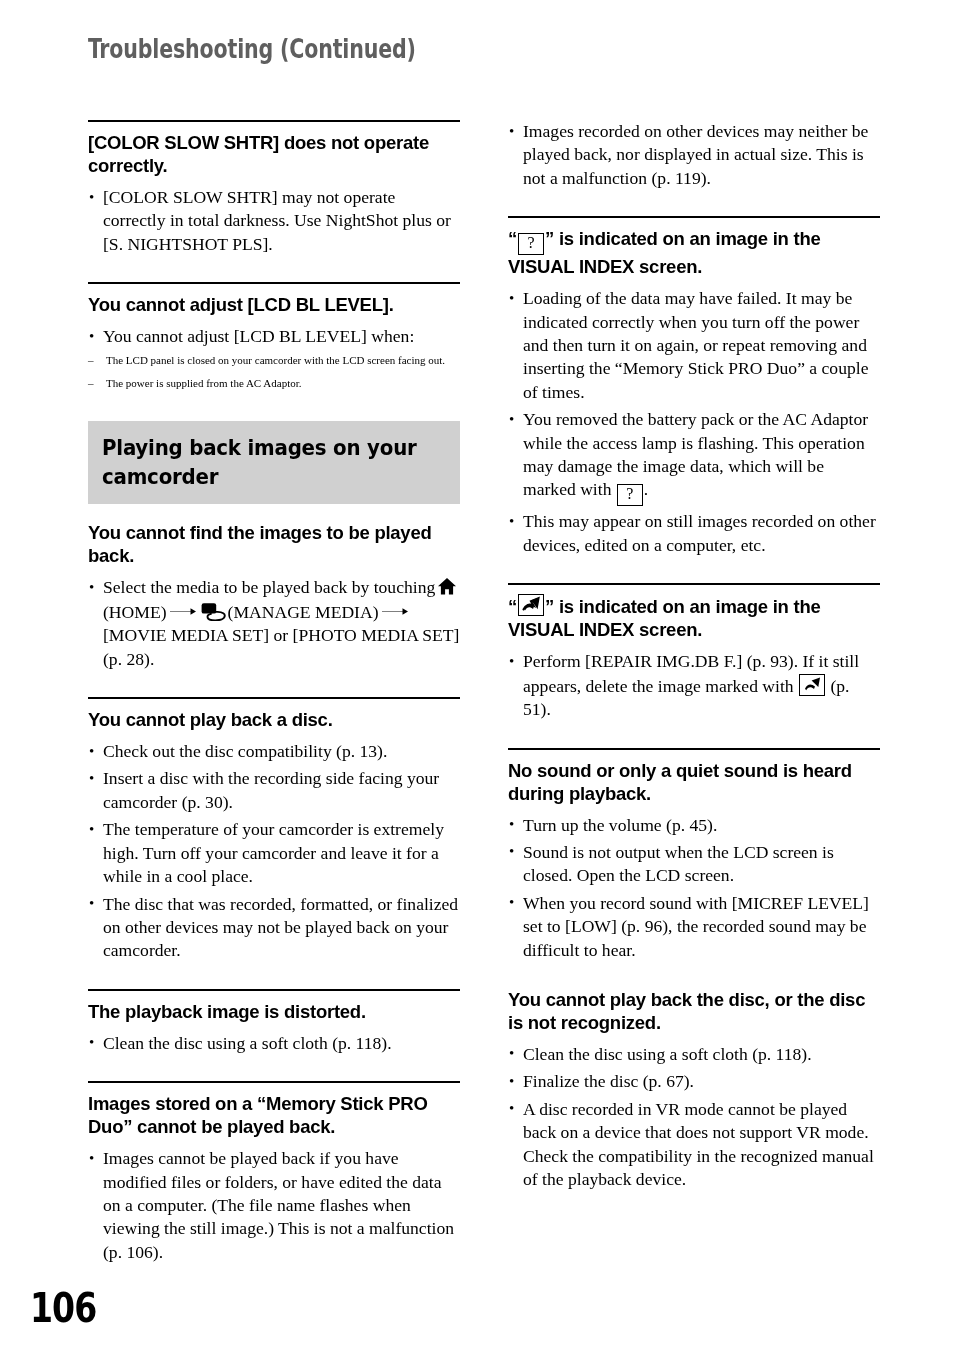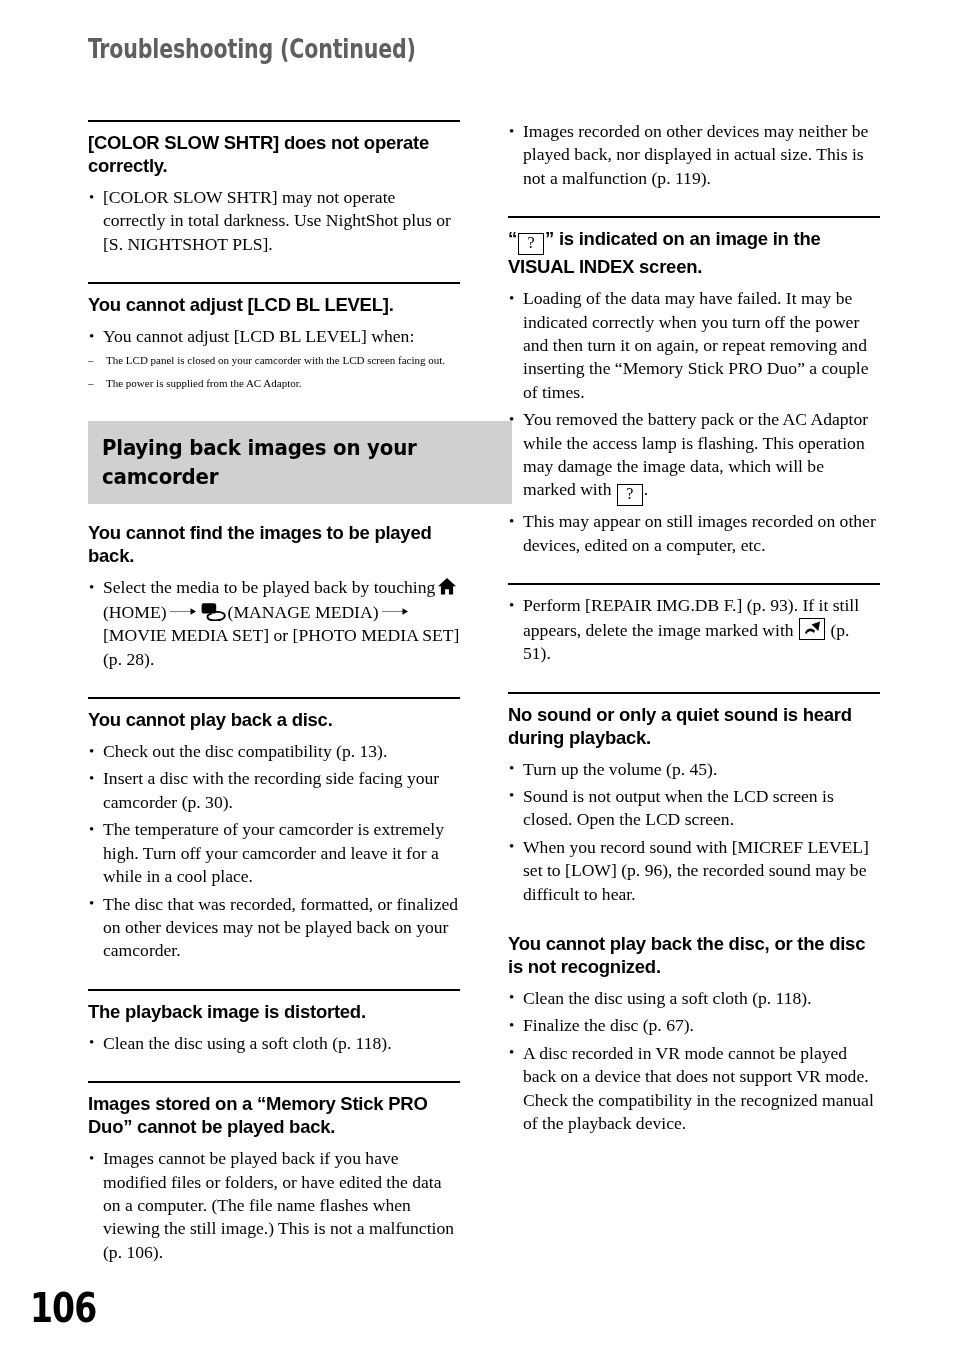--- a/index.html
+++ b/index.html
@@ -69,21 +69,21 @@
   .banner {
     background: #d0d0d0;
     font-family: "DejaVu Sans Condensed", "Liberation Sans Narrow", "Liberation Sans", sans-serif;
     font-weight: bold;
     font-size: 22px;
     line-height: 29px;
     letter-spacing: -0.2px;
     padding: 12px 14px 13px 14px;
     margin: 0 0 17px 0;
     box-sizing: border-box;
-    width: 424px;
+    width: 372px;
   }
 
   ul.bullets {
     list-style: none;
     margin: 0;
     padding: 0;
   }
   ul.bullets > li {
     position: relative;
     padding-left: 15px;
@@ -270,20 +270,25 @@
         <li>Loading of the data may have failed. It may be indicated correctly when you turn off the power and then turn it on again, or repeat removing and inserting the “Memory Stick PRO Duo” a couple of times.</li>
         <li><span>You removed the battery pack or the AC Adaptor while the access lamp is flashing. This operation may damage the image data, which will be marked with</span> <span class="boxicon"><span class="qm">?</span></span><span>.</span></li>
         <li>This may appear on still images recorded on other devices, edited on a computer, etc.</li>
       </ul>
     </div>
 
     <div class="spacer-lg"></div>
 
     <div class="block">
       <hr class="rule">
+      <div class="qhead"><span>“</span><span class="boxicon hd-box"><svg width="20" height="16" viewBox="0 0 20 16">
+              <path d="M2.5 13.5 C4.5 8.5 8.5 7.5 12.5 9.5 L10 5.2 L17.5 2.2 L16 10.5 L13.6 6.8" fill="none" stroke="#000" stroke-width="2.1" stroke-linecap="round"></path>
+              <path d="M3 12.8 C5.5 7.5 9.5 7.8 13 10.6 L12 12.9 C9 10.2 6 10.6 4.2 14.2 Z" fill="#000"></path>
+              <path d="M9.6 4.6 L18 1.4 L16.3 10.9 Z" fill="#000"></path>
+            </svg></span><span>” is indicated on an image in the VISUAL INDEX screen.</span></div>
       <ul class="bullets">
         <li><span>Perform [REPAIR IMG.DB F.] (p. 93). If it still appears, delete the image marked with</span> <span class="boxicon"><svg width="20" height="16" viewBox="0 0 20 16">
                 <path d="M3 12.8 C5.5 7.5 9.5 7.8 13 10.6 L12 12.9 C9 10.2 6 10.6 4.2 14.2 Z" fill="#000"></path>
                 <path d="M9.6 4.6 L18 1.4 L16.3 10.9 Z" fill="#000"></path>
               </svg></span> <span>(p. 51).</span></li>
       </ul>
     </div>
 
     <div class="spacer-lg"></div>
 

